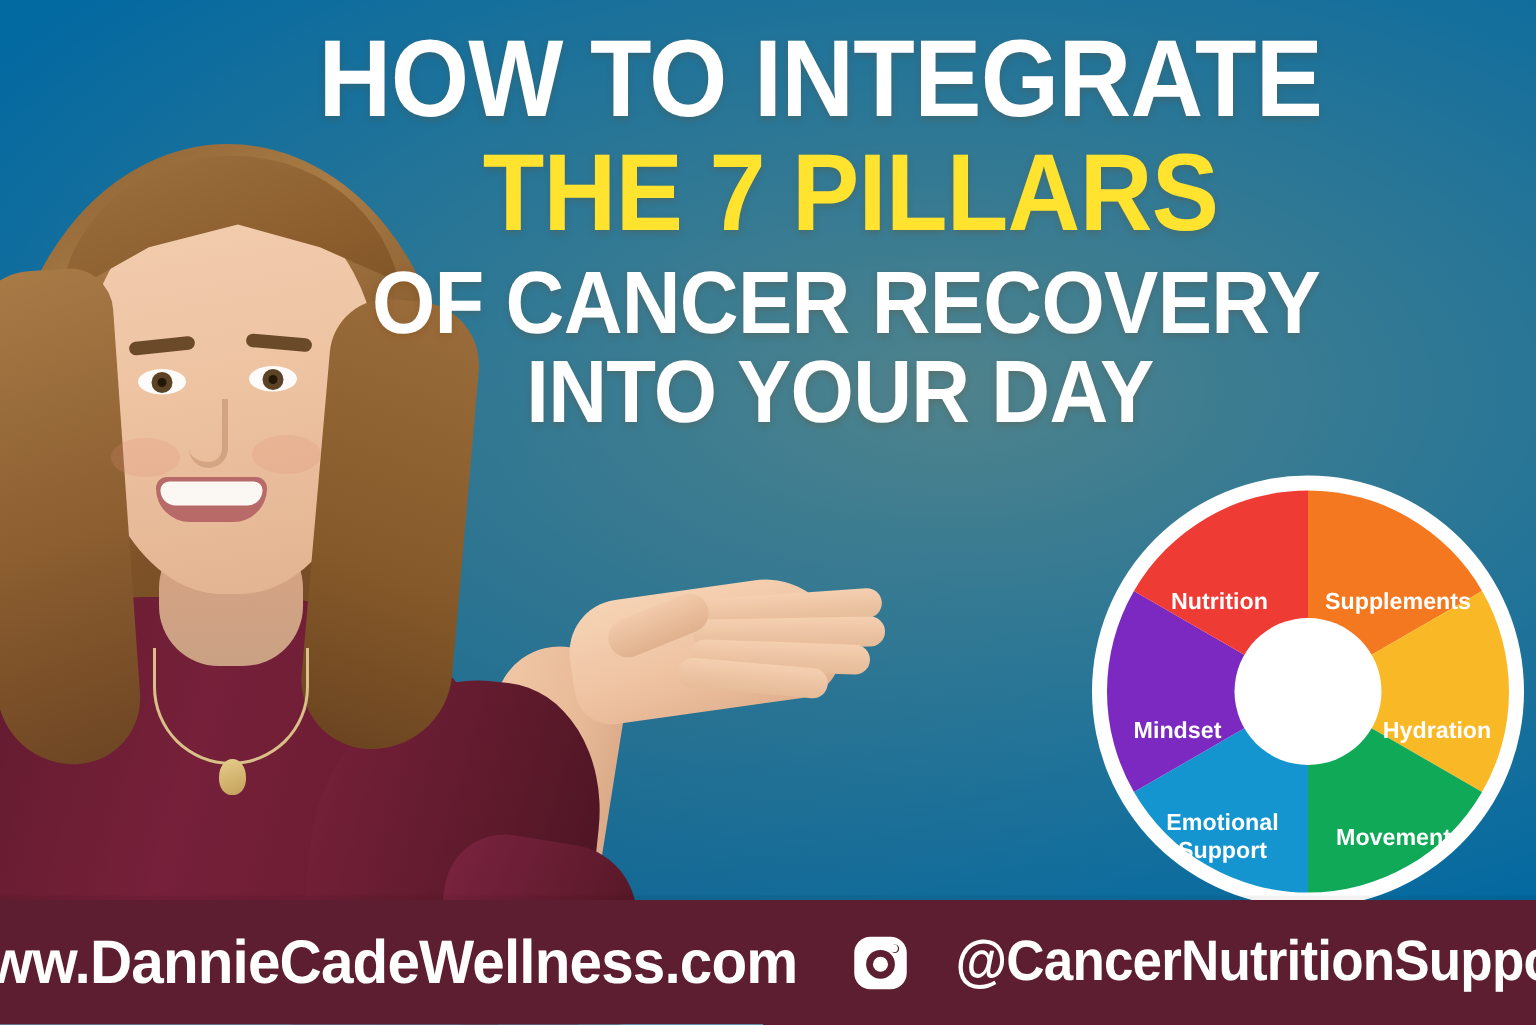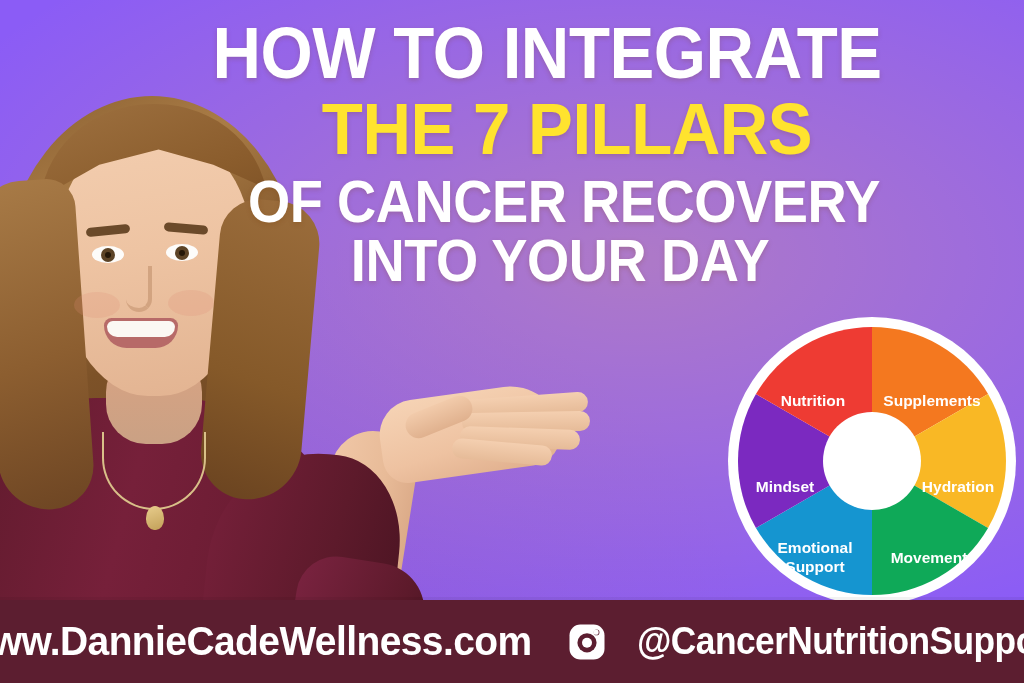--- a/index.html
+++ b/index.html
@@ -5,21 +5,21 @@
 <style>
   * { box-sizing: border-box; margin: 0; padding: 0; }
   html, body {
     width: 1024px; height: 683px;
     overflow: hidden;
     font-family: "Liberation Sans", sans-serif;
   }
   #stage {
     position: relative;
     width: 1024px; height: 683px;
-    background: #8b5cf6;
+    background: #0369a1;
     overflow: hidden;
   }
 
   
   .bg-vignette {
     position: absolute; inset: 0;
     background:
       radial-gradient(130% 100% at 62% 38%, rgba(255,190,90,.30) 0%, rgba(255,255,255,0) 58%),
       radial-gradient(110% 120% at 10% 100%, rgba(150,70,0,.12) 0%, rgba(255,255,255,0) 60%);
     pointer-events: none;

